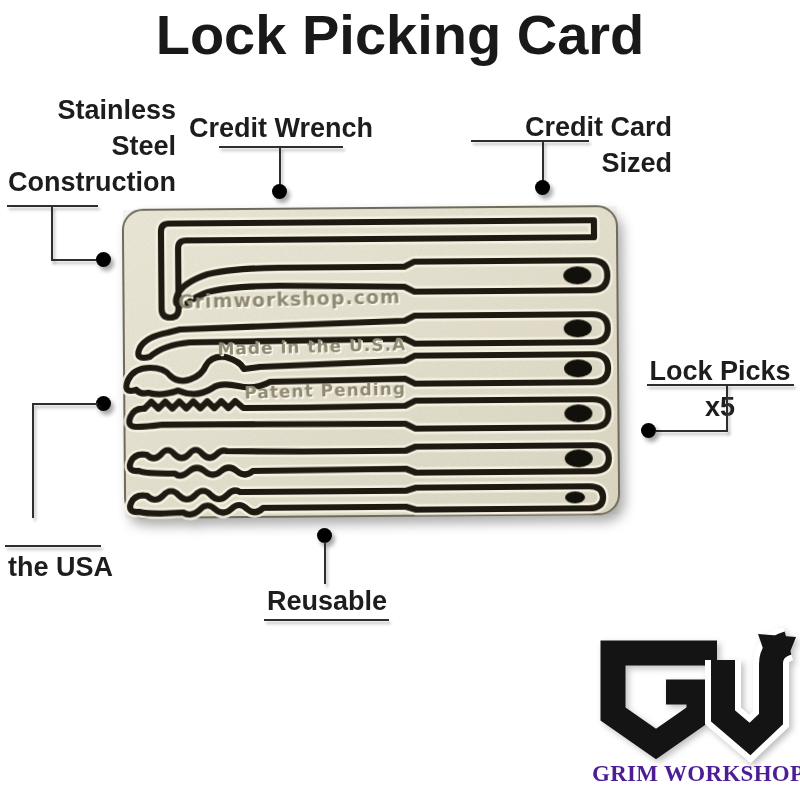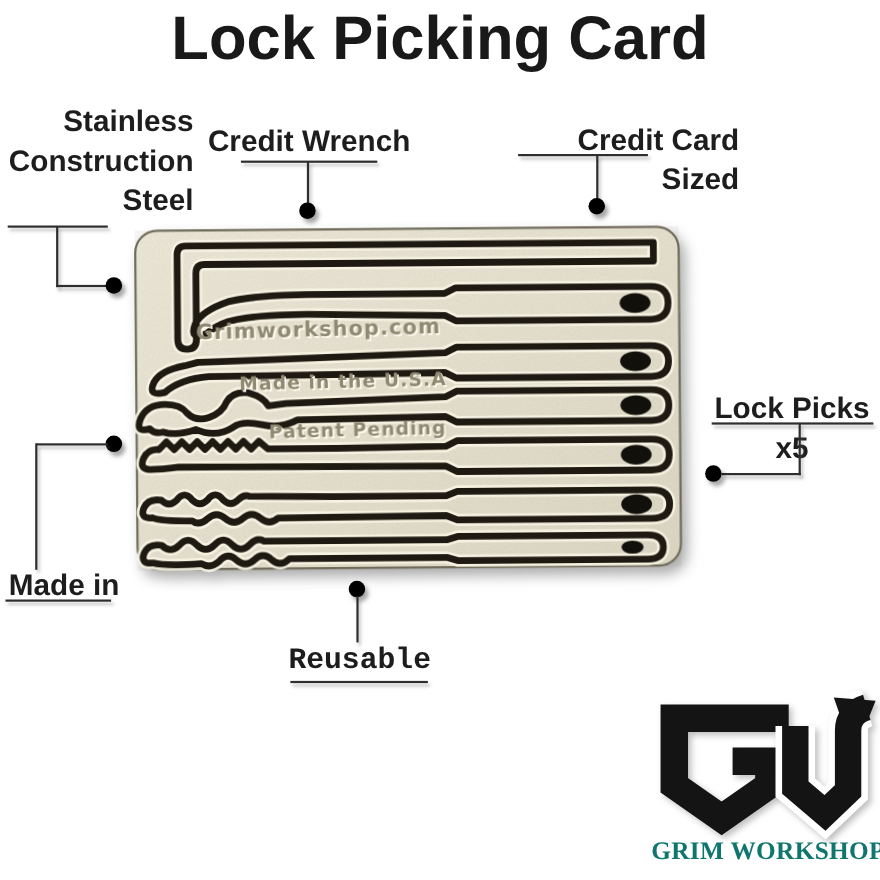--- a/index.html
+++ b/index.html
@@ -11,34 +11,34 @@
   .center{text-align:center;}
   .cline{position:absolute;background:#2e2e2e;box-shadow:2px 3px 3px rgba(110,110,110,.45);}
   .h{height:2px;} .v{width:2px;}
   .dot{position:absolute;width:15px;height:15px;border-radius:50%;background:#000;
        box-shadow:3px 4px 4px rgba(0,0,0,.35);}
   .cardsvg{position:absolute;left:122px;top:204px;transform:rotate(-0.45deg);
            filter:drop-shadow(5px 7px 6px rgba(0,0,0,.32));}
   .logosvg{position:absolute;left:592px;top:628px;filter:drop-shadow(3px 3px 3px rgba(0,0,0,.25));}
   .wordmark{position:absolute;left:592px;top:761px;width:205px;text-align:center;
             font-family:"Liberation Serif",serif;font-weight:bold;font-size:23px;
-            letter-spacing:.3px;color:#0f766e;white-space:nowrap;}
+            letter-spacing:.3px;color:#4c1d95;white-space:nowrap;}
   .etch{font-family:"DejaVu Sans",sans-serif;font-weight:bold;letter-spacing:1px;}
 </style>
 </head>
 <body>
 
 <div class="stage">
 
   <div class="title">Lock Picking Card</div>
 
   <div class="callout" style="left:8px;top:92px;text-align:right;">
     <div>Stainless</div>
+    <div>Steel</div>
     <div>Construction</div>
-    <div>Steel</div>
   </div>
   <div class="cline h" style="left:7px;top:205px;width:91px;"></div>
   <div class="cline v" style="left:51px;top:206px;height:55px;"></div>
   <div class="cline h" style="left:51px;top:259px;width:48px;"></div>
   <div class="dot" style="left:96px;top:252px;"></div>
 
   <div class="callout center" style="left:161px;top:110px;width:240px;">
     <span>Credit Wrench</span>
   </div>
   <div class="cline h" style="left:219px;top:146px;width:124px;"></div>
@@ -56,28 +56,28 @@
     <span>Lock Picks x5</span>
   </div>
   <div class="cline h" style="left:647px;top:384px;width:147px;"></div>
   <div class="cline v" style="left:726px;top:385px;height:47px;"></div>
   <div class="cline h" style="left:656px;top:430px;width:72px;"></div>
   <div class="dot" style="left:641px;top:423px;"></div>
 
   <div class="dot" style="left:96px;top:396px;"></div>
   <div class="cline h" style="left:33px;top:403px;width:65px;"></div>
   <div class="cline v" style="left:32px;top:403px;height:115px;"></div>
-  <div class="callout" style="left:8px;top:514px;">
-    <div>Made in</div>
+  <div class="cline h" style="left:5px;top:545px;width:96px;"></div>
+  <div class="callout" style="left:8px;top:549px;">
+    <div>the USA</div>
   </div>
-  <div class="cline h" style="left:5px;top:545px;width:96px;"></div>
 
   <div class="dot" style="left:317px;top:528px;"></div>
   <div class="cline v" style="left:324px;top:542px;height:42px;"></div>
-  <div class="callout center" style="left:247px;top:583px;width:160px;font-family:Liberation Mono, monospace;">
+  <div class="callout center" style="left:247px;top:583px;width:160px;">
     <span>Reusable</span>
   </div>
   <div class="cline h" style="left:264px;top:619px;width:125px;"></div>
 
   <svg class="cardsvg" width="500" height="316" viewBox="0 0 500 316">
     <defs>
       <linearGradient id="cardGrad" x1="0" y1="0" x2="1" y2="1">
         <stop offset="0" stop-color="#f1eddd"></stop>
         <stop offset="0.55" stop-color="#e9e4d2"></stop>
         <stop offset="1" stop-color="#e0dbc7"></stop>

